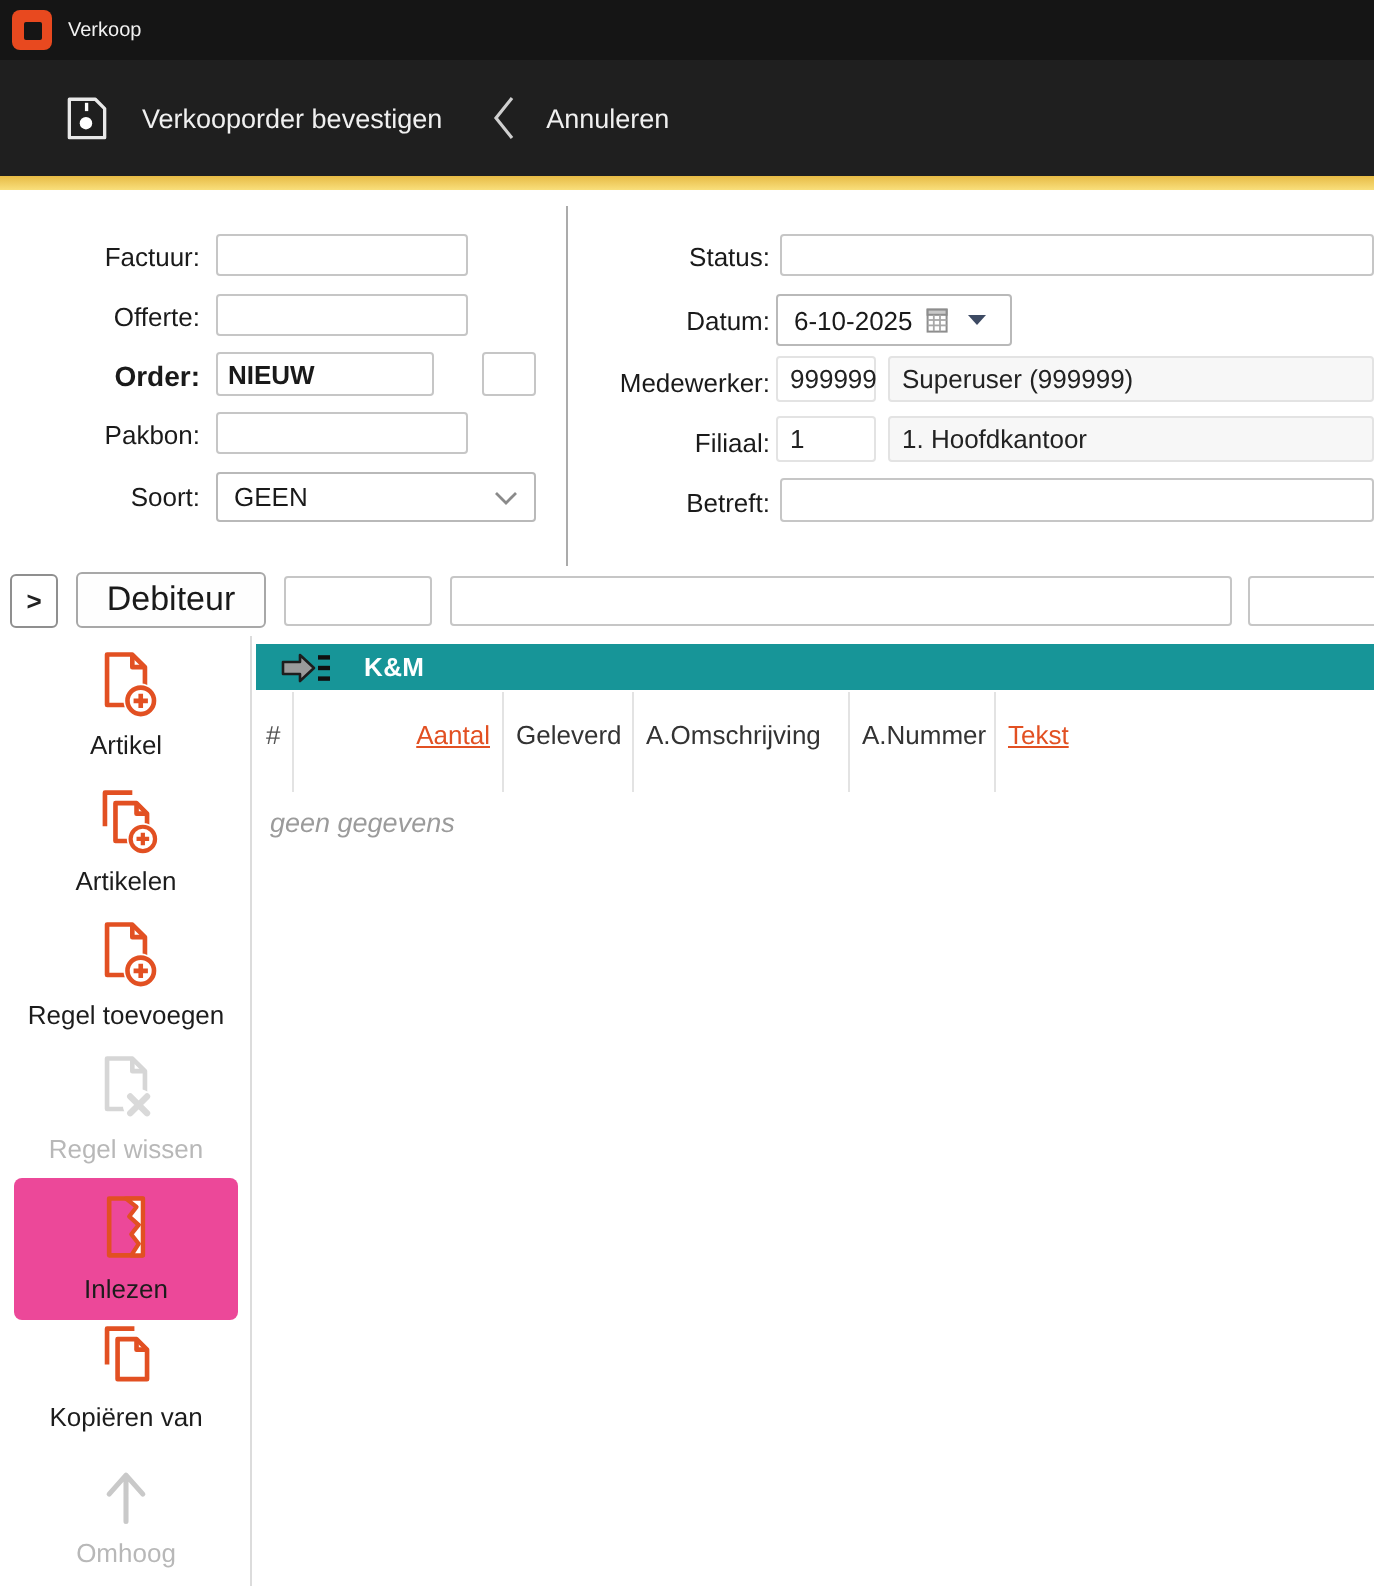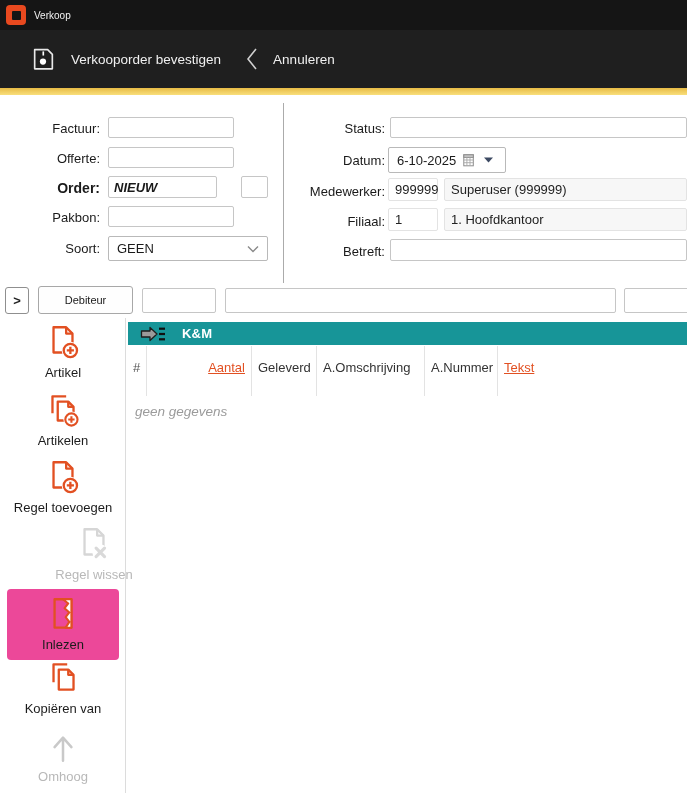--- a/index.html
+++ b/index.html
@@ -44,21 +44,21 @@
           padding:0 8px;}
   .datebox{position:absolute;box-sizing:border-box;border:1px solid #b9b9b9;border-radius:2px;
            background:#fff;display:flex;align-items:center;gap:7px;padding:0 8px;}
 
   
   .sq-btn{position:absolute;box-sizing:border-box;border:1px solid #8f8f8f;border-radius:3px;
           background:#fff;display:flex;align-items:center;justify-content:center;
           font-weight:bold;color:#222;}
   .btn{position:absolute;box-sizing:border-box;border:1px solid #a8a8a8;border-radius:3px;
        background:#fefefe;display:flex;align-items:center;justify-content:center;
-       font-size:11px;color:#1a1a1a;}
+       font-size:17px;color:#1a1a1a;}
 
   
   .sidebar-divider{position:absolute;left:125px;top:318px;width:1px;height:475px;background:#dcdcdc;}
   .groupbar{position:absolute;left:128px;top:322px;width:559px;height:23px;background:#179598;
             display:flex;align-items:center;padding-left:12px;box-sizing:border-box;gap:16px;}
   .groupbar-title{color:#ffffff;font-weight:600;font-size:13px;letter-spacing:.2px;}
   .gh{position:absolute;top:346px;height:50px;box-sizing:border-box;border-right:1px solid #e3e3e3;
       padding:14px 6px 0;font-size:13px;color:#333;white-space:nowrap;overflow:hidden;}
   .gh.last{border-right:none;}
   .gh.num{text-align:right;}
@@ -104,21 +104,21 @@
 
   <div class="accent"></div>
 
   <div class="lbl" style="left:0;top:121px;width:100px;">Factuur:</div>
   <input class="inp" style="left: 108px; top: 117px; width: 126px; height: 21px;">
 
   <div class="lbl" style="left:0;top:151px;width:100px;">Offerte:</div>
   <input class="inp" style="left: 108px; top: 147px; width: 126px; height: 21px;">
 
   <div class="lbl bold" style="left:0;top:180px;width:100px;">Order:</div>
-  <input class="inp bold" style="left: 108px; top: 176px; width: 109px; height: 22px; font-style: italic;" value="NIEUW">
+  <input class="inp bold" style="left: 108px; top: 176px; width: 109px; height: 22px;" value="NIEUW">
   <input class="inp" style="left: 241px; top: 176px; width: 27px; height: 22px;">
 
   <div class="lbl" style="left:0;top:210px;width:100px;">Pakbon:</div>
   <input class="inp" style="left: 108px; top: 206px; width: 126px; height: 21px;">
 
   <div class="lbl" style="left:0;top:241px;width:100px;">Soort:</div>
   <div class="select" style="left:108px;top:236px;width:160px;height:25px;">
     <span>GEEN</span>
     <svg width="12" height="8" viewBox="0 0 12 8">
       <polyline points="1,1.5 6,6.5 11,1.5" fill="none" stroke="#8a8a8a" stroke-width="1.4"></polyline>
@@ -219,21 +219,21 @@
     <svg width="40" height="40" viewBox="0 0 38 38">
       <path d="M10 5 h12 l6 6 v18 h-18 z" fill="none" stroke="#e25022" stroke-width="2.2" stroke-linejoin="round"></path>
       <path d="M22 5 v6 h6" fill="none" stroke="#e25022" stroke-width="2.2" stroke-linejoin="round"></path>
       <circle cx="26" cy="27" r="8.2" fill="#ffffff"></circle>
       <circle cx="26" cy="27" r="6.3" fill="#ffffff" stroke="#e25022" stroke-width="2.2"></circle>
       <path d="M26 23.6 v6.8 M22.6 27 h6.8" stroke="#e25022" stroke-width="2.2"></path>
     </svg>
     <span class="cap">Regel toevoegen</span>
   </div>
 
-  <div class="side-item disabled" style="top:524px;padding-left:31px;">
+  <div class="side-item disabled" style="top:524px;">
     <svg width="40" height="40" viewBox="0 0 38 38">
       <path d="M10 5 h12 l6 6 v18 h-18 z" fill="none" stroke="#d6d6d6" stroke-width="2.2" stroke-linejoin="round"></path>
       <path d="M22 5 v6 h6" fill="none" stroke="#d6d6d6" stroke-width="2.2" stroke-linejoin="round"></path>
       <circle cx="25" cy="27" r="7.5" fill="#ffffff"></circle>
       <path d="M21 23 l8 8 M29 23 l-8 8" stroke="#d9d9d9" stroke-width="3" stroke-linecap="round"></path>
     </svg>
     <span class="cap">Regel wissen</span>
   </div>
 
   <div class="side-item selected" style="top:589px;">

